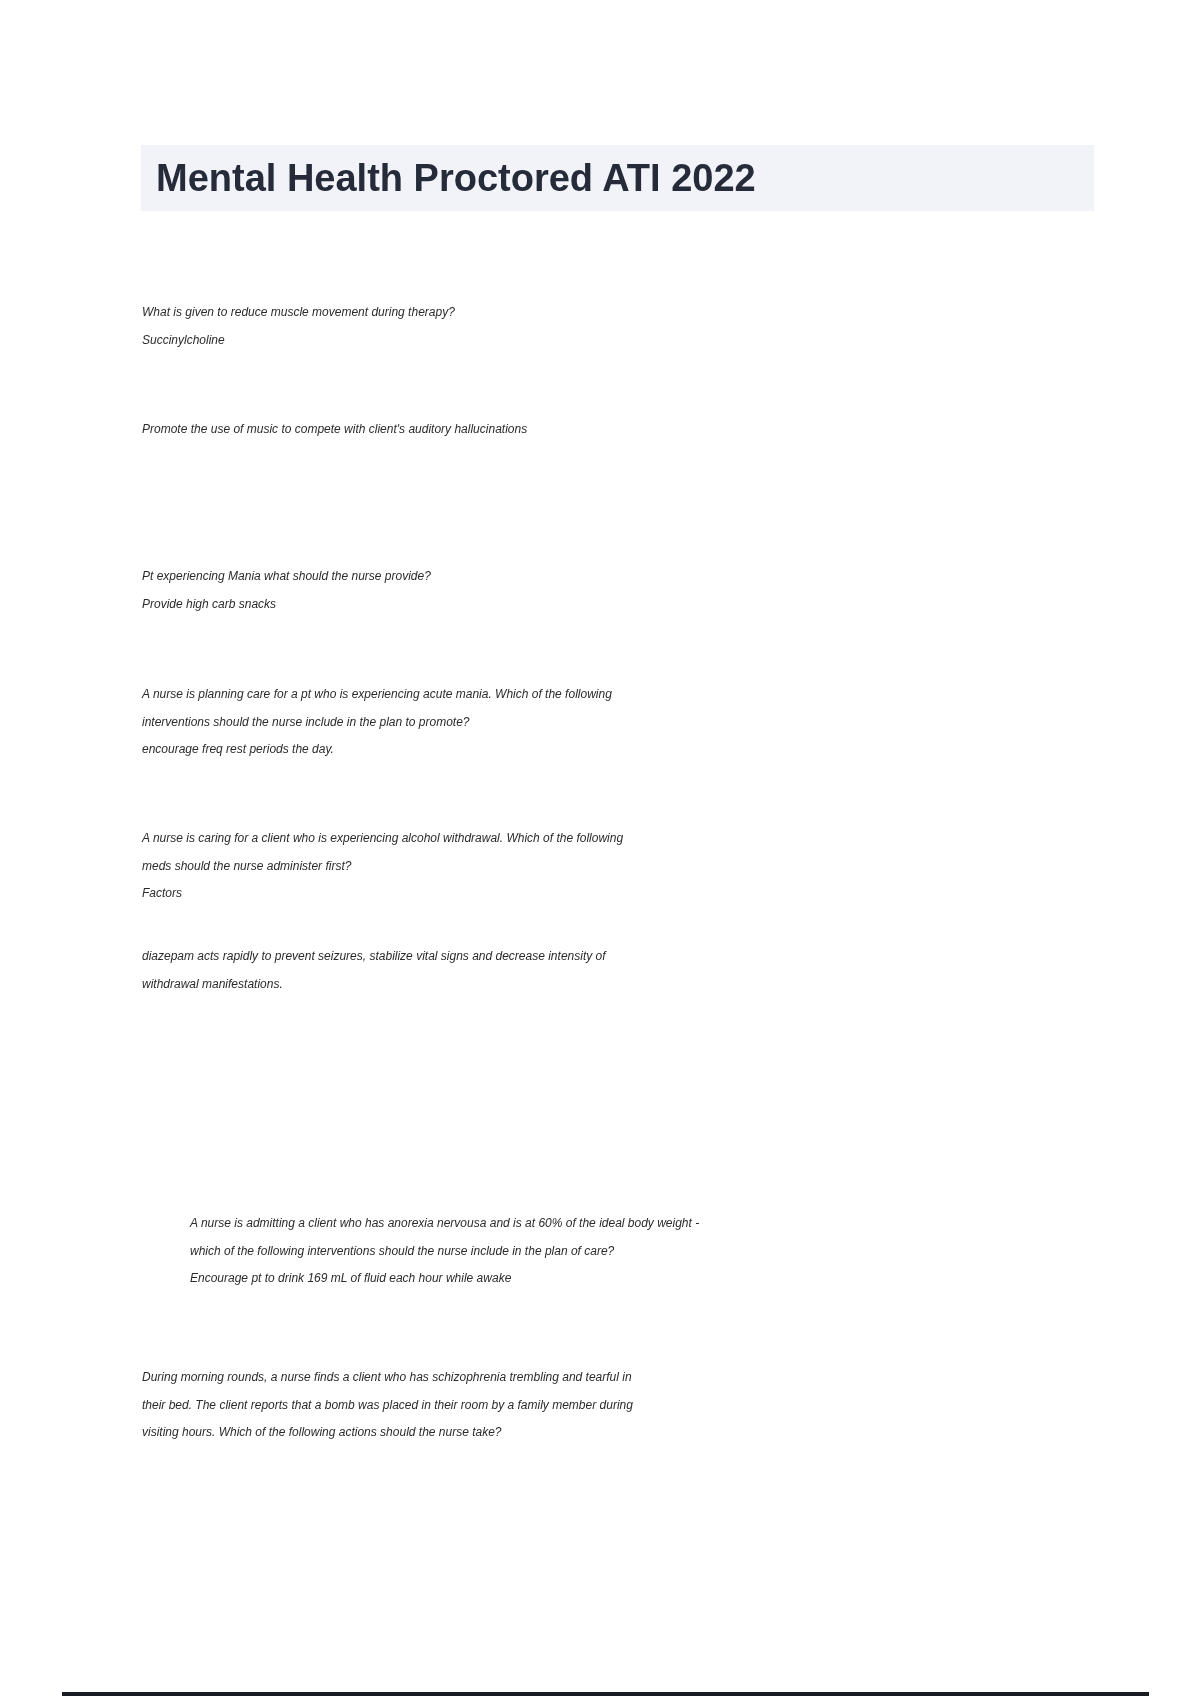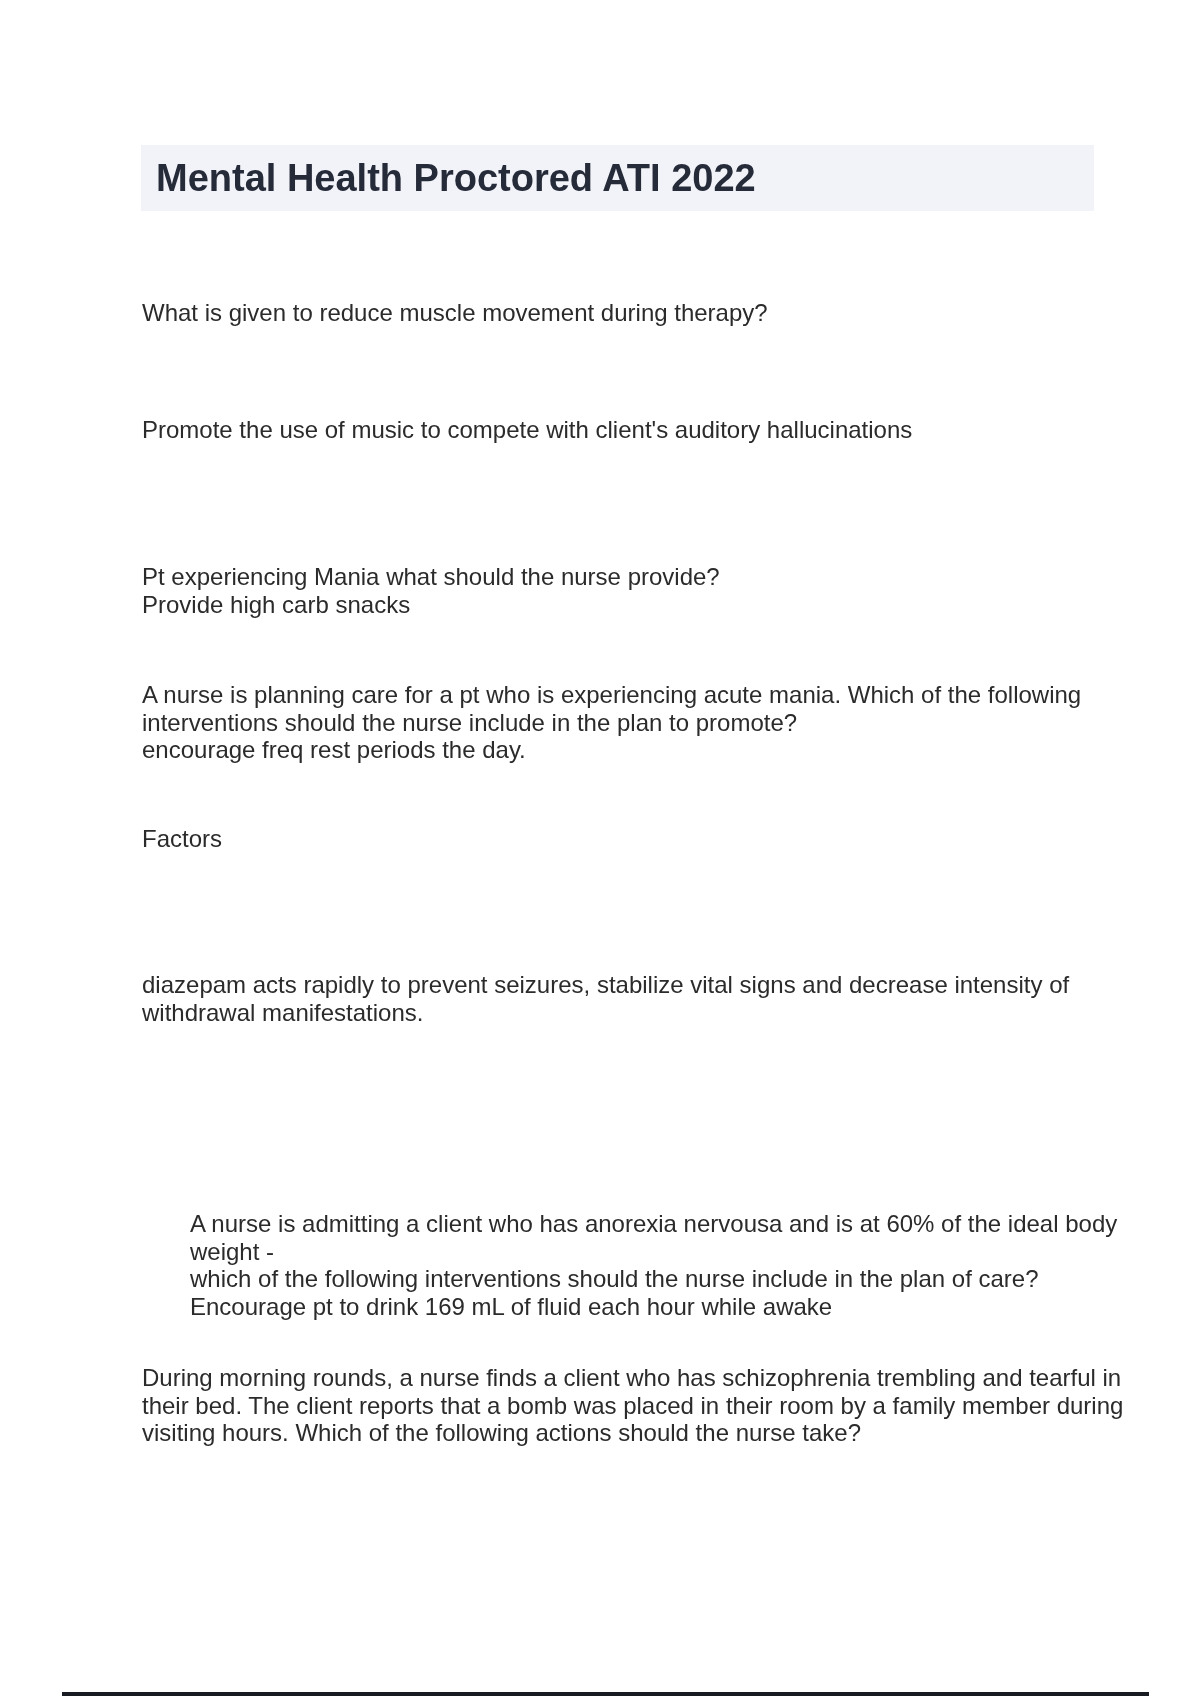--- a/index.html
+++ b/index.html
@@ -40,33 +40,34 @@
     font-weight: bold;
     color: var(--title-text, #262b3a);
     padding-left: 15px;
     letter-spacing: 0px;
     white-space: nowrap;
   }
   .block {
     position: absolute;
     left: 136px;
     width: 985px;
-    font-size: 24px;
+    font-size: 12px;
     line-height: 27.5px;
     color: var(--body-text, #2b2b2b);
+    font-style: italic;
   }
   .question, .answer {
     white-space: pre-line;
   }
   .b1 { top: 299px; }
   .b2 { top: 416px; }
   .b3 { top: 563px; }
   .b4 { top: 681px; }
   .b5 { top: 825px; }
-  .b6 { top: 943px; margin-top: 28px; }
+  .b6 { top: 943px; }
   .b7 { top: 1061px; }
   .b8 { top: 1210px; margin-left: 48px; }
   .b9 { top: 1356px; margin-top: 8px; }
   .footer-rule {
     position: absolute;
     left: 56px;
     top: 1692px;
     width: 1087px;
     height: 4px;
     background: var(--footer-rule, #191b22);
@@ -76,38 +77,41 @@
 <body>
 
 <div class="page">
 
   <div class="title-bar">
     <span class="title-text">Mental Health Proctored ATI 2022</span>
   </div>
 
   <div class="block b1">
     <div class="question">What is given to reduce muscle movement during therapy?</div>
+    <div class="answer">Succinylcholine</div>
   </div>
 
   <div class="block b2">
     <div class="answer">Promote the use of music to compete with client's auditory hallucinations</div>
   </div>
 
   <div class="block b3">
     <div class="question">Pt experiencing Mania what should the nurse provide?</div>
     <div class="answer">Provide high carb snacks</div>
   </div>
 
   <div class="block b4">
     <div class="question">A nurse is planning care for a pt who is experiencing acute mania. Which of the following
 interventions should the nurse include in the plan to promote?</div>
     <div class="answer">encourage freq rest periods the day.</div>
   </div>
 
   <div class="block b5">
+    <div class="question">A nurse is caring for a client who is experiencing alcohol withdrawal. Which of the following
+meds should the nurse administer first?</div>
     <div class="answer">Factors</div>
   </div>
 
   <div class="block b6">
     <div class="question"></div>
     <div class="answer">diazepam acts rapidly to prevent seizures, stabilize vital signs and decrease intensity of
 withdrawal manifestations.</div>
   </div>
 
 

